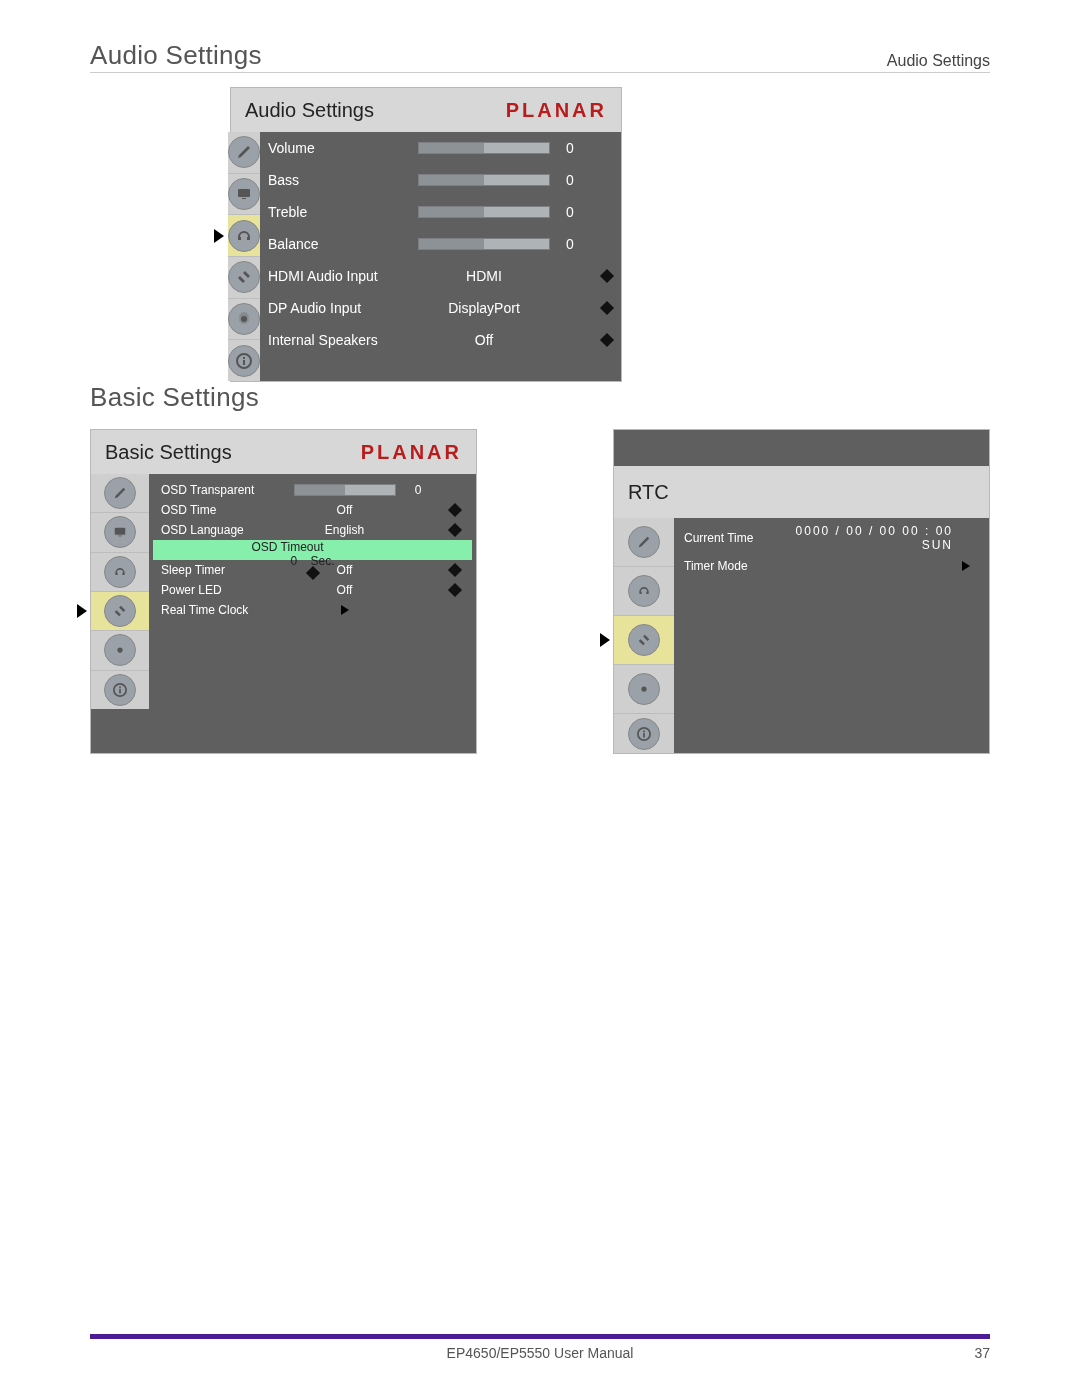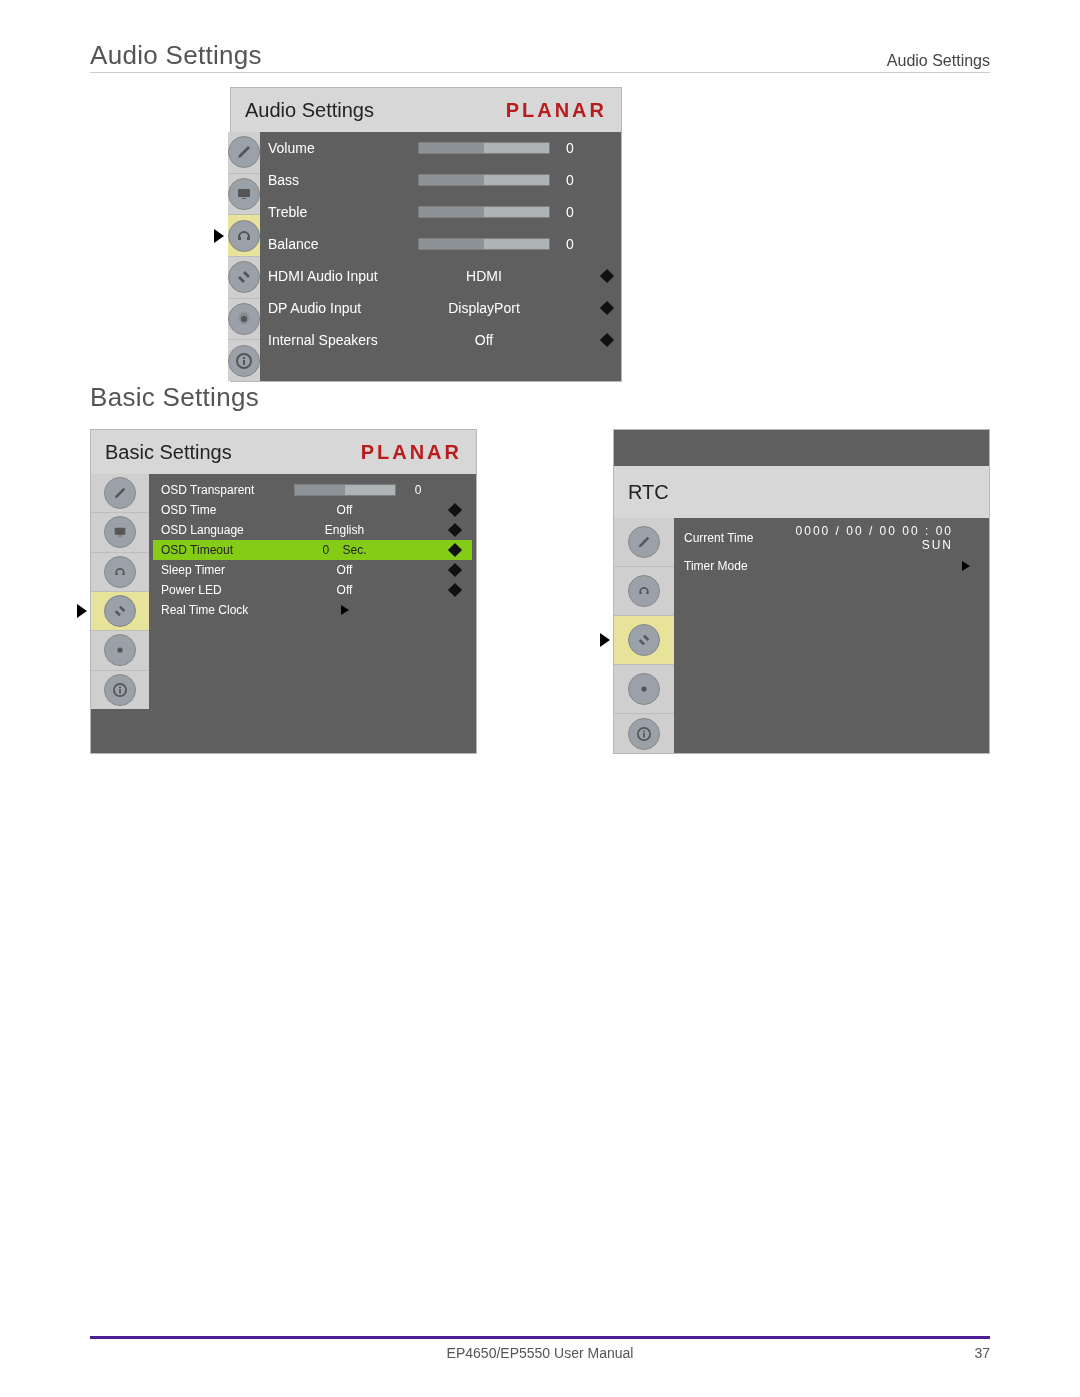--- a/index.html
+++ b/index.html
@@ -43,23 +43,23 @@
   .osd-rtc .titlebar{height:52px;margin-top:36px;}
   .osd-rtc .body{height:235px;}
   .osd-rtc .content{padding:6px 10px;font-size:12px;}
   .osd-rtc .sidebar{width:60px;}
   .osd-rtc .sidebar .cell{height:48px;flex:none;}
   .rtc-row{display:flex;align-items:center;height:28px;}
   .rtc-row .label{width:110px;}
   .rtc-row .v{flex:1;text-align:right;color:#fff;letter-spacing:2px;}
   .rtc-row .end{width:26px;display:flex;justify-content:center;}
   .tri-right{width:0;height:0;border-left:8px solid #000;border-top:5px solid transparent;border-bottom:5px solid transparent;}
-  .footer{position:absolute;left:90px;right:90px;bottom:36px;border-top:3px solid #4c1d95;padding-top:6px;font-size:14px;color:#555;display:flex;justify-content:space-between;}
+  .footer{position:absolute;left:90px;right:90px;bottom:36px;border-top:5px solid #4c1d95;padding-top:6px;font-size:14px;color:#555;display:flex;justify-content:space-between;}
   .footer .ftxt{position:absolute;left:50%;transform:translateX(-50%);}
-  .hl{background:#84cc16;}
+  .hl{background:#86efac;flex-direction:column;}
 </style>
 </head>
 <body>
 
 <div class="page">
   <div class="header-right">Audio Settings</div>
   <div class="top-rule"></div>
 
   <h2 class="section-title sec1">Audio Settings</h2>
 

